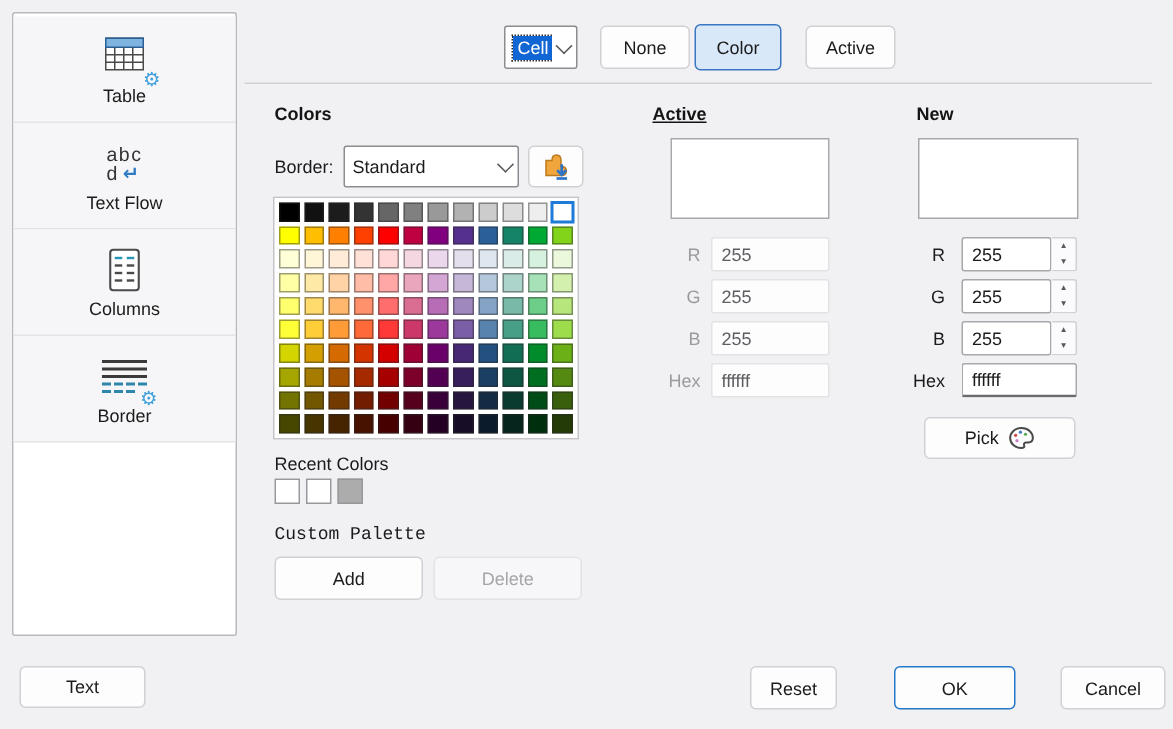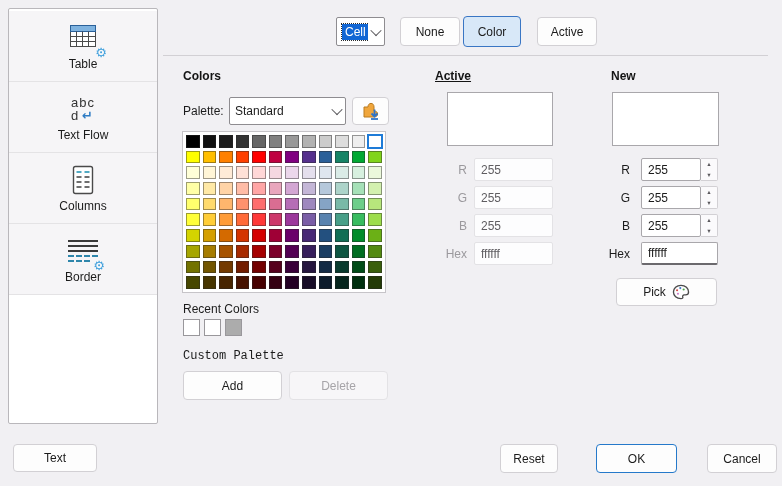--- a/index.html
+++ b/index.html
@@ -148,21 +148,21 @@
     <span>Color</span>
   </div>
   <div class="abs btn" style="left:537px;top:17px;width:60px;height:29px;">
     <span>Active</span>
   </div>
 
   <div class="abs hsep" style="left:163px;top:55px;width:605px;"></div>
 
   <div class="abs h-bold" style="left:183px;top:69px;">Colors</div>
 
-  <div class="abs lbl" style="left:183px;top:104px;">Palette:</div>
+  <div class="abs lbl" style="left:183px;top:104px;">Border:</div>
 
   <div class="abs combo" style="left:229px;top:97px;width:117px;height:28px;">
     <div class="combo-text">
         <span>Standard</span>
       </div>
     <div class="combo-arrow">
         <span class="chev"></span>
       </div>
   </div>
 

